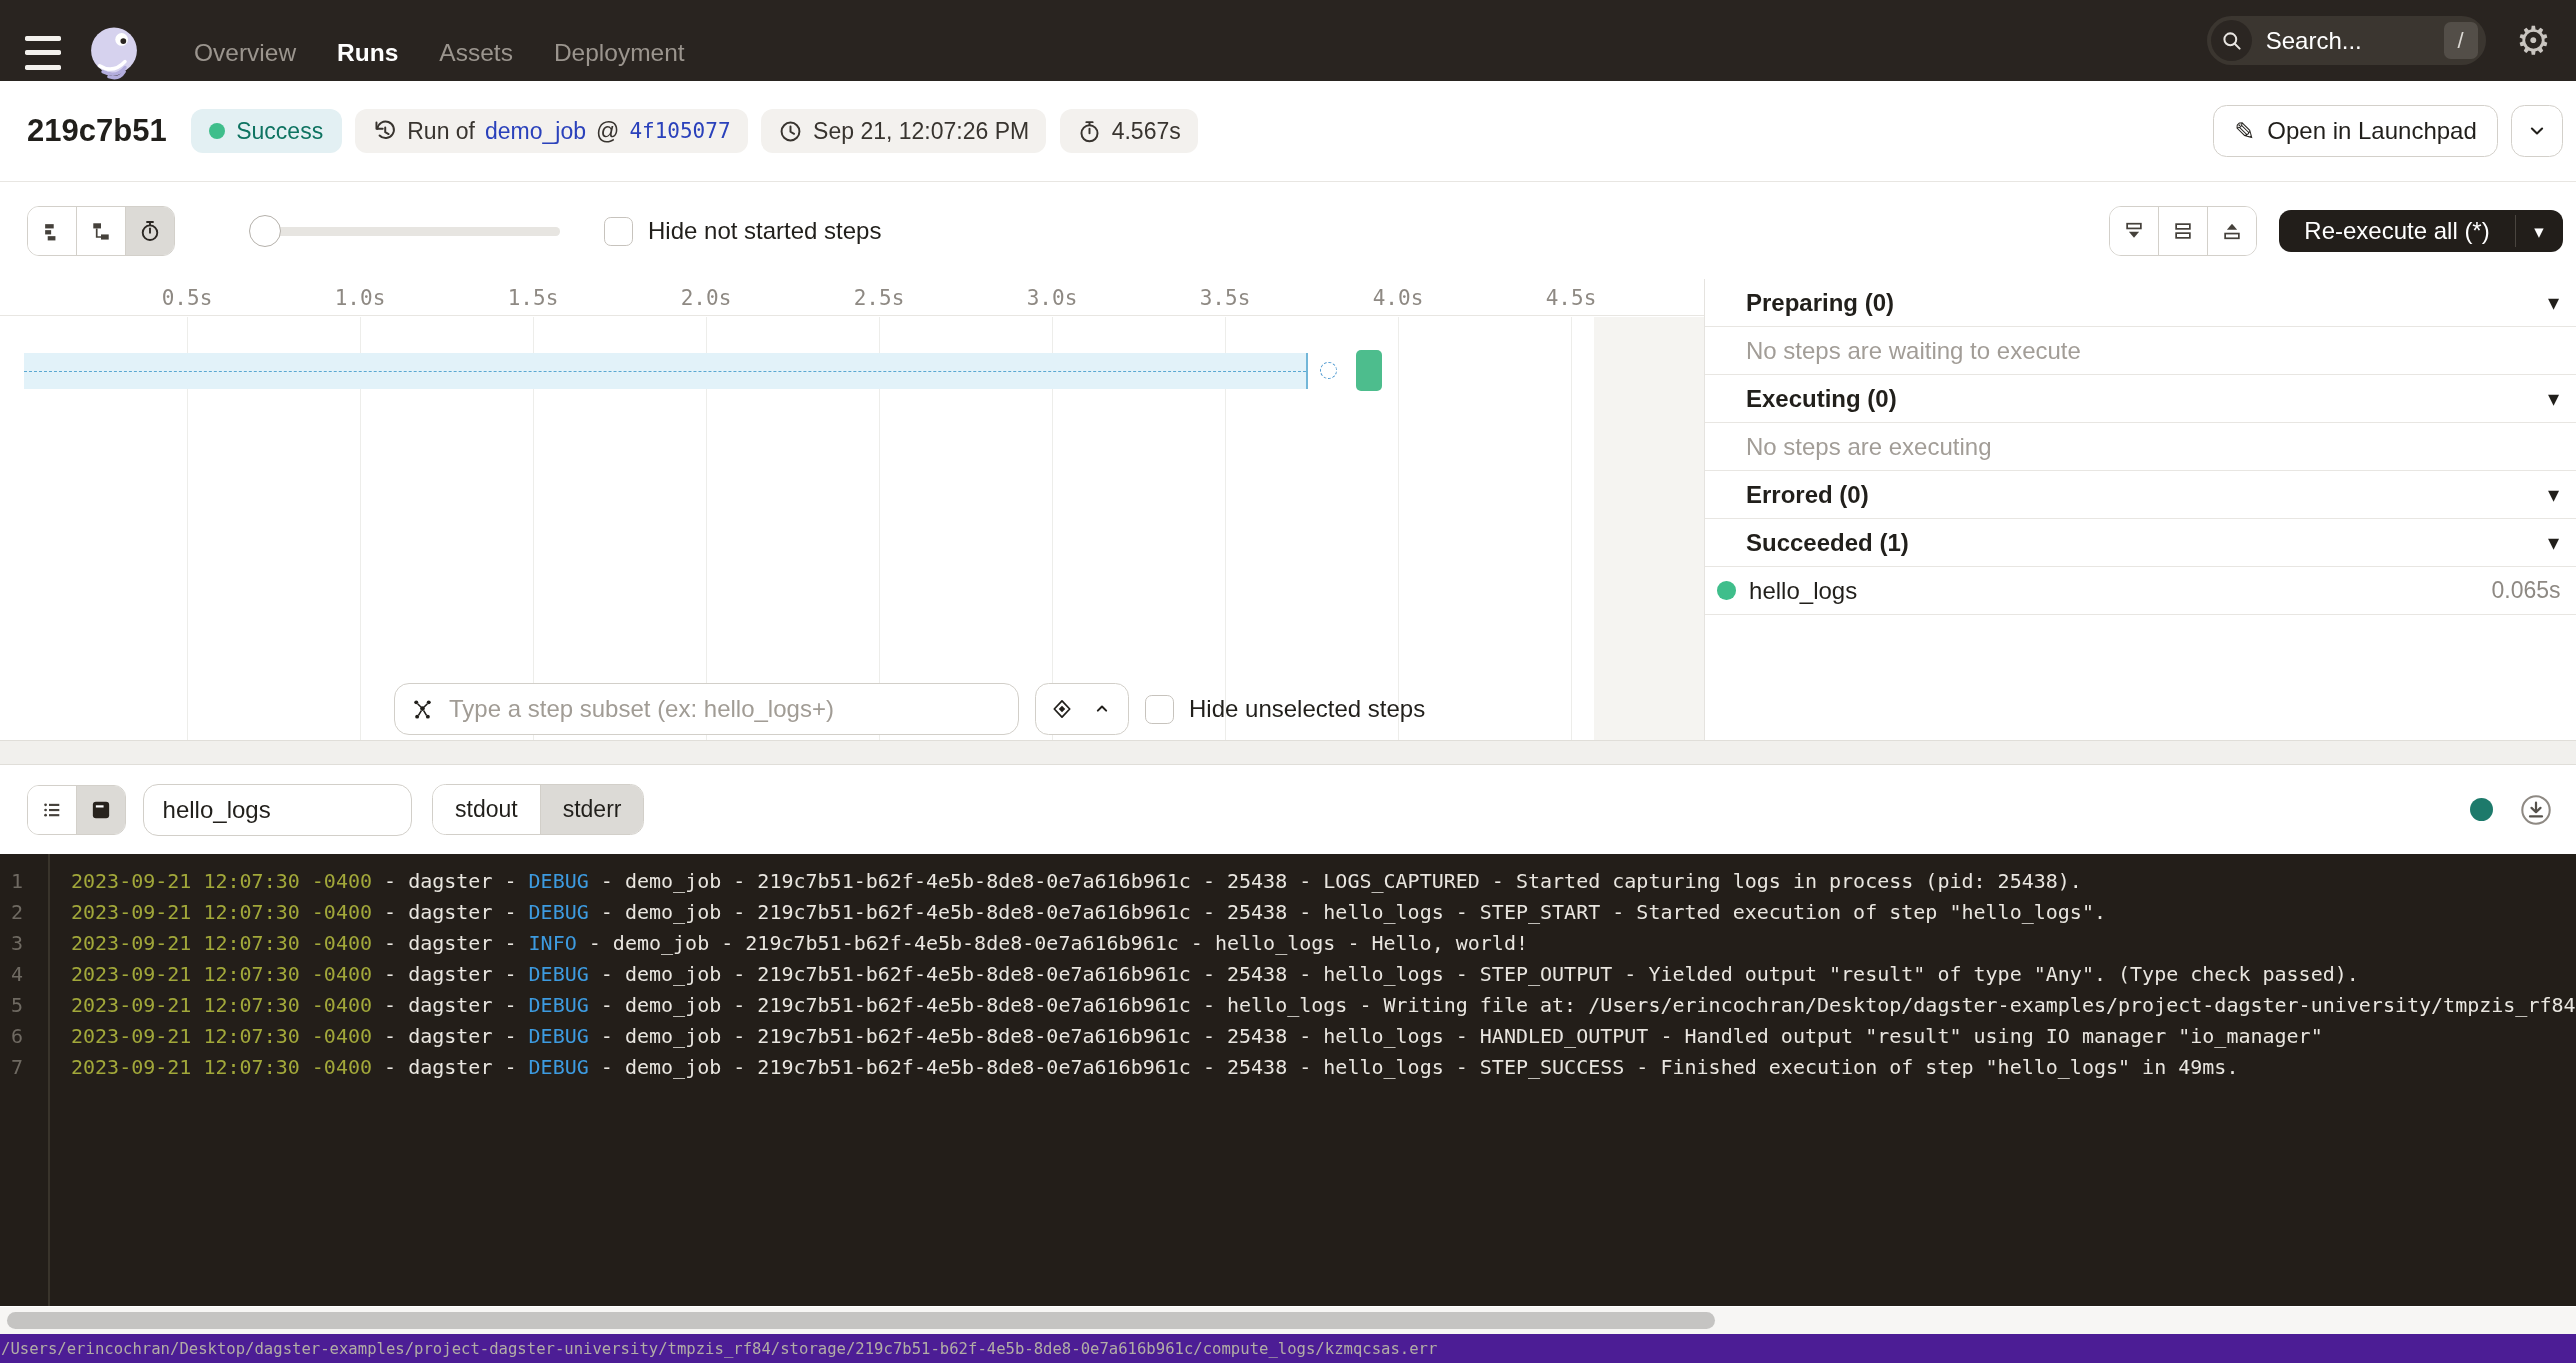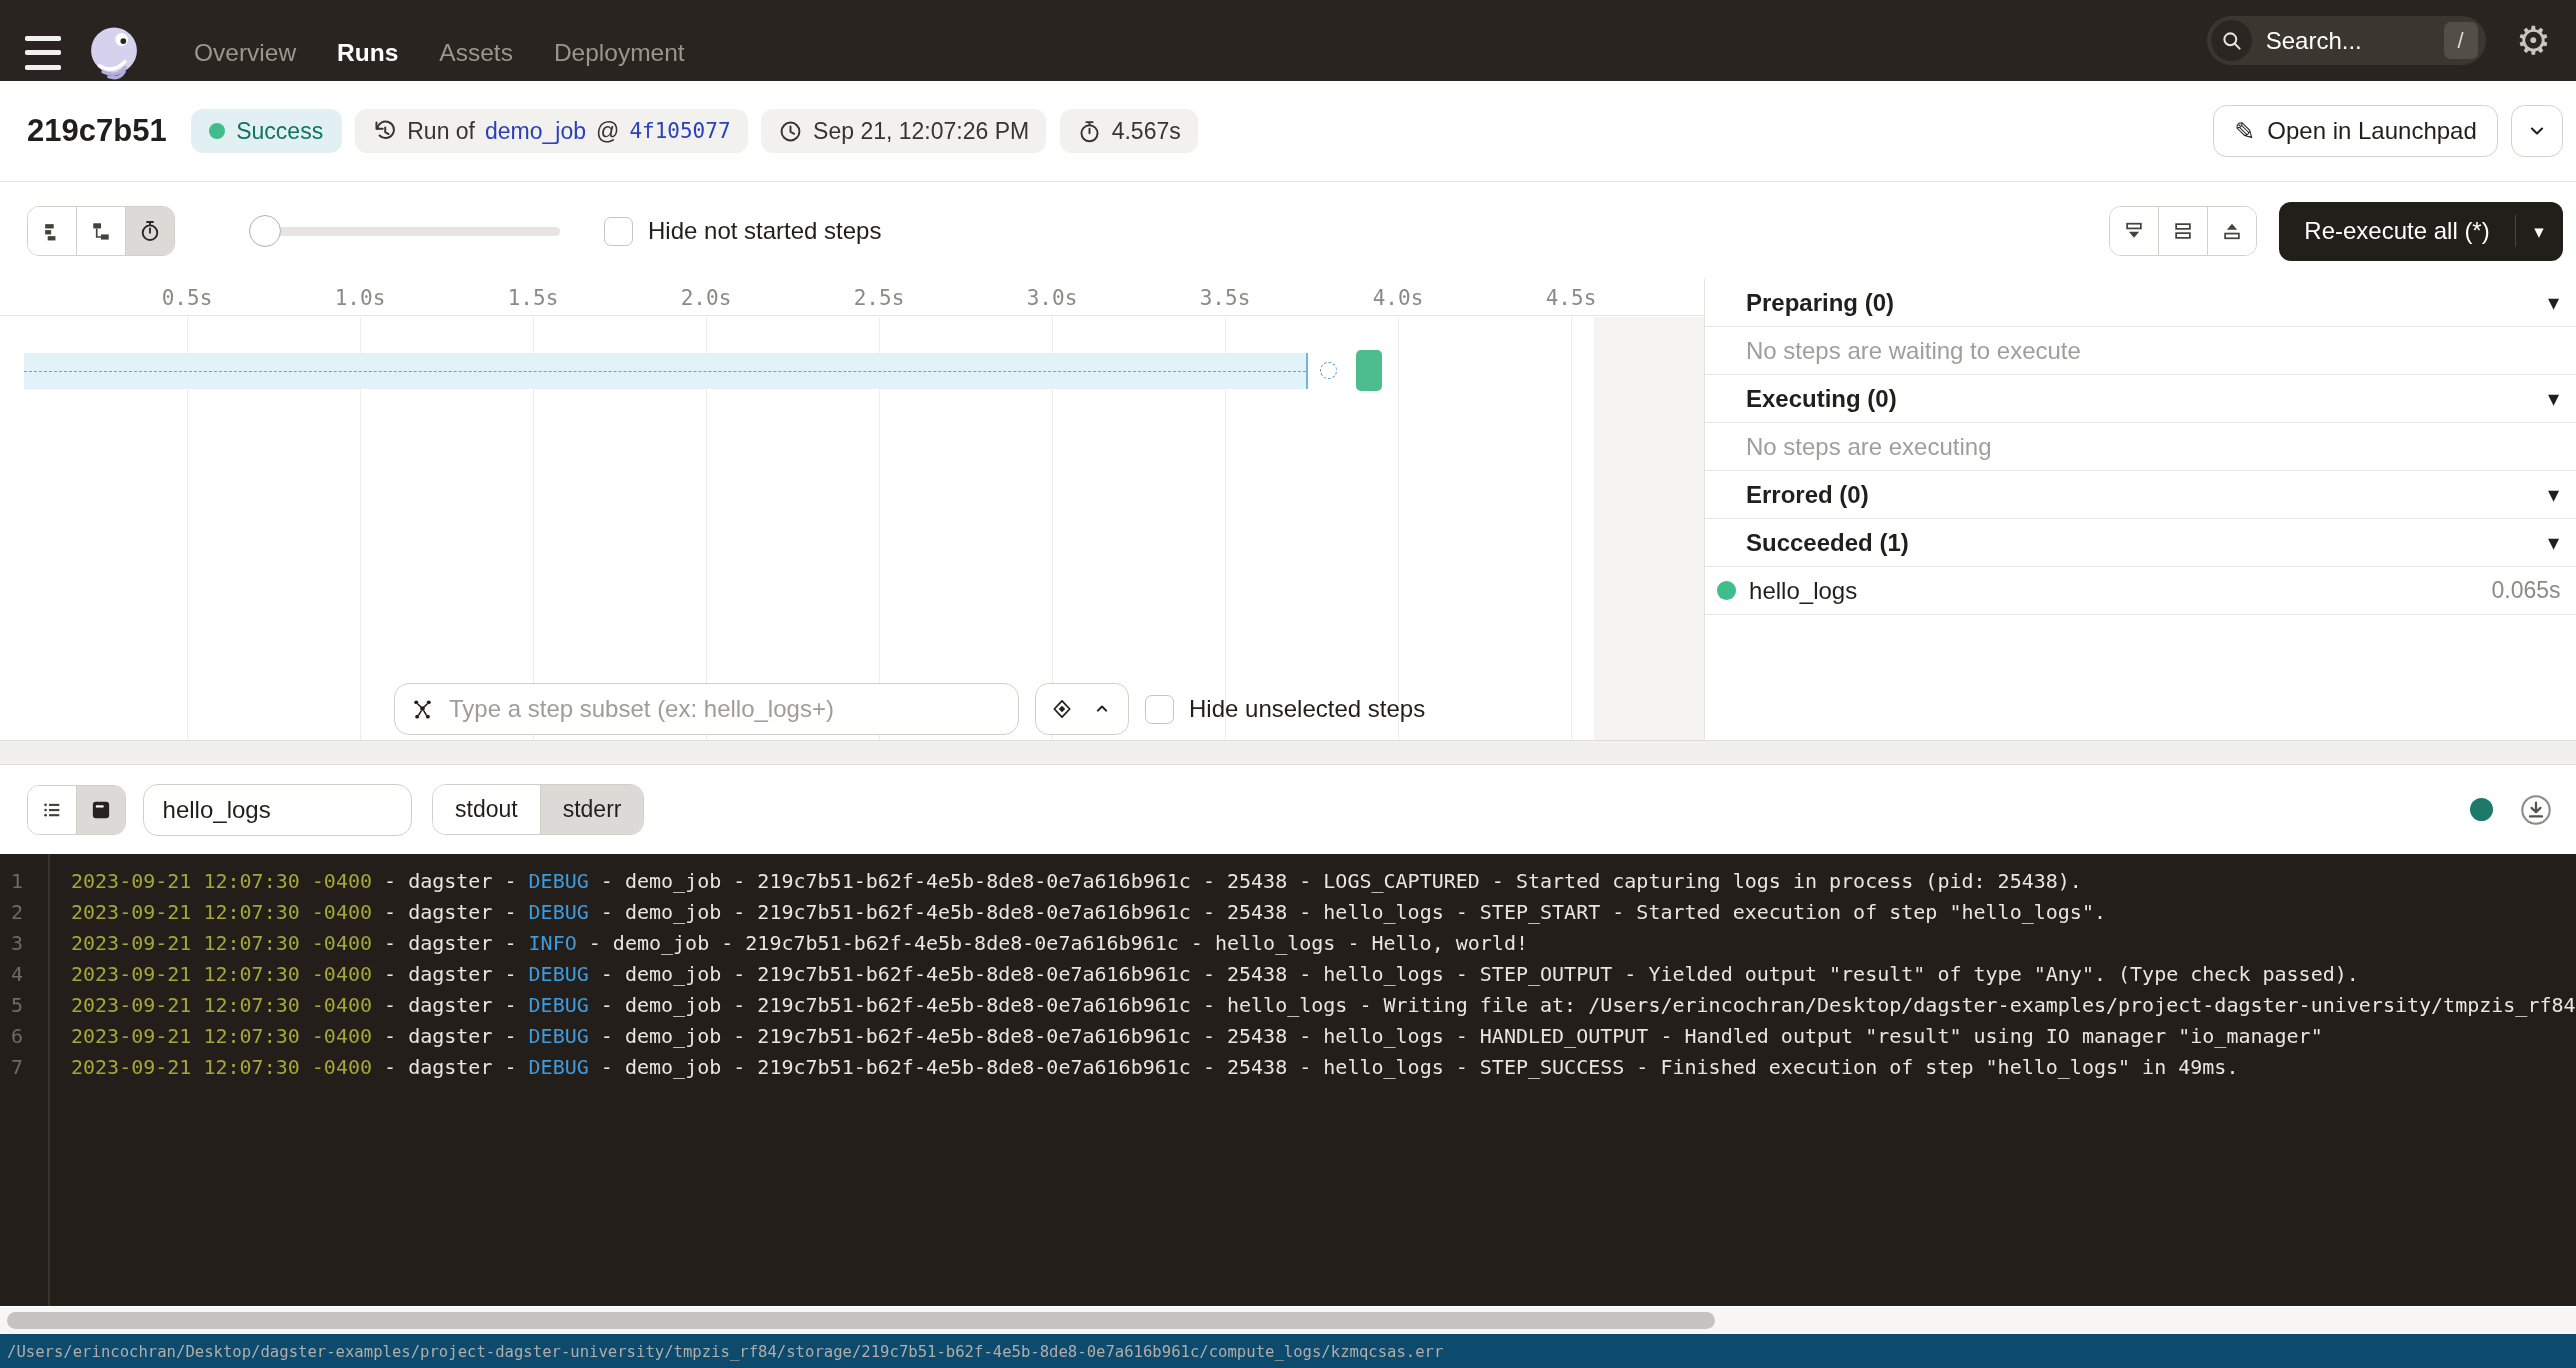--- a/index.html
+++ b/index.html
@@ -44,21 +44,21 @@
   .seg .cell{width:48px;height:48px;display:flex;align-items:center;justify-content:center;border-left:1.3px solid #d3d0ca;cursor:pointer;background:#fff;}
   .seg .cell:first-child{border-left:none;}
   .seg .cell.sel{background:#dcdad6;}
   .slider{margin-left:74px;width:311px;position:relative;height:32px;}
   .slider .track{position:absolute;top:12px;left:0;right:0;height:8.5px;background:#e7e5e1;border-radius:4.2px;}
   .slider .knob{position:absolute;left:0;top:0;width:32px;height:32px;border-radius:50%;background:#fff;border:1.7px solid #b5b1ab;box-sizing:border-box;cursor:pointer;}
   .checkbox-row{display:flex;align-items:center;gap:15px;font-size:24px;color:#211f1b;}
   .ml52{margin-left:44px;}
   .cb{width:29px;height:29px;border:1.7px solid #c7c3bd;border-radius:6.8px;background:#fff;box-sizing:border-box;cursor:pointer;flex:none;}
   .gt-right{margin-left:auto;display:flex;align-items:center;gap:22px;margin-right:13.5px;}
-  .reexec{display:flex;align-items:center;height:59px;background:#221e1a;border-radius:12px;color:#fff;font-size:24px;cursor:pointer;}
+  .reexec{display:flex;align-items:center;height:42px;background:#221e1a;border-radius:12px;color:#fff;font-size:24px;cursor:pointer;}
   .reexec .label{padding:0 25px;}
   .reexec .vsep{width:0.8px;height:32px;background:#4a453f;}
   .reexec .caret{width:47px;text-align:center;font-size:18.6px;}
 
   
   .gantt-wrap{position:absolute;top:279px;left:0;right:0;height:461px;background:#fff;}
   .chart{position:absolute;left:0;top:0;width:1806px;height:461px;overflow:hidden;}
   .axis-row{position:absolute;top:0;left:0;width:1806px;height:37px;border-bottom:1.3px solid #e8e6e2;box-sizing:border-box;}
   .tick-label{position:absolute;top:6.8px;transform:translateX(-50%);font-family:"DejaVu Sans Mono",monospace;font-size:21px;color:#8e8983;}
   .gridline{position:absolute;top:38px;bottom:0;width:1.3px;background:#ededea;}
@@ -107,21 +107,21 @@
   .log-line{display:flex;white-space:pre;}
   .log-line .ln{width:34px;text-align:center;color:#6f6a62;flex:none;}
   .log-line .txt{margin-left:37px;white-space:pre;}
   .log-line .ts{color:#a2a83a;}
   .log-line .lvl{color:#3d9be0;}
   .log-line .plain{color:#e9e6e0;}
 
   
   .hscroll{position:absolute;top:1307px;left:0;right:0;height:27px;background:#f7f6f4;}
   .hscroll .thumb{position:absolute;left:6.8px;top:5px;width:1708px;height:17px;background:#c5c4c2;border-radius:8.5px;cursor:grab;}
-  .status-bar{position:absolute;top:1334px;left:0;right:0;height:35px;background:#0c4a6e;display:flex;align-items:center;padding-left:7px;box-sizing:border-box;}
+  .status-bar{position:absolute;top:1334px;left:0;right:0;height:29px;background:#4c1d95;display:flex;align-items:center;padding-left:1px;box-sizing:border-box;}
   .status-bar .path{font-family:"DejaVu Sans Mono",monospace;font-size:15.6px;color:#b2ada6;white-space:pre;}
 </style>
 </head>
 <body>
 
 <div id="app">
 
   <header class="topnav">
     <button class="hamburger">
       <span></span>

